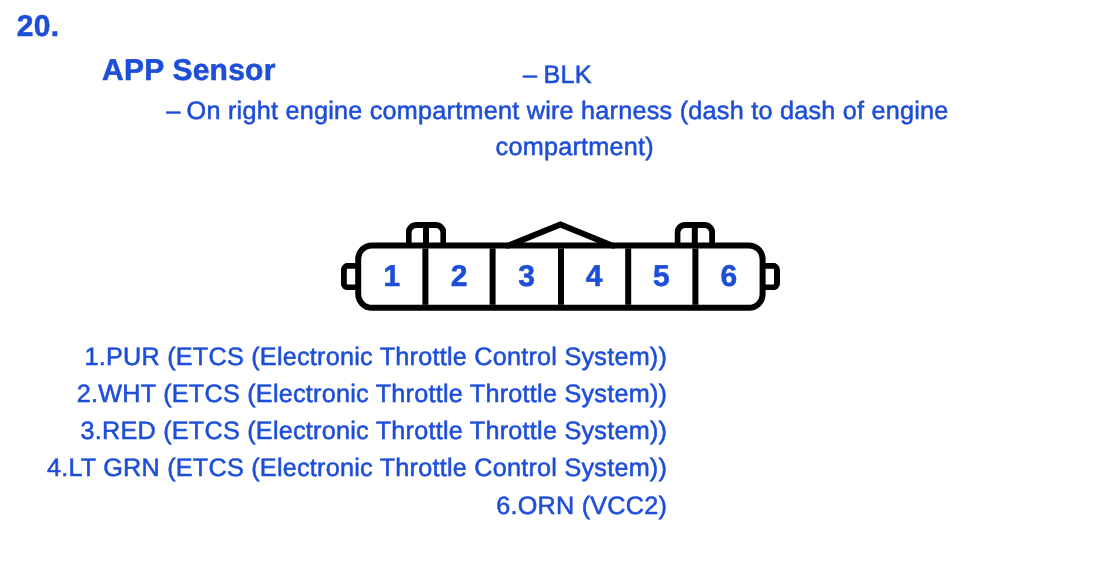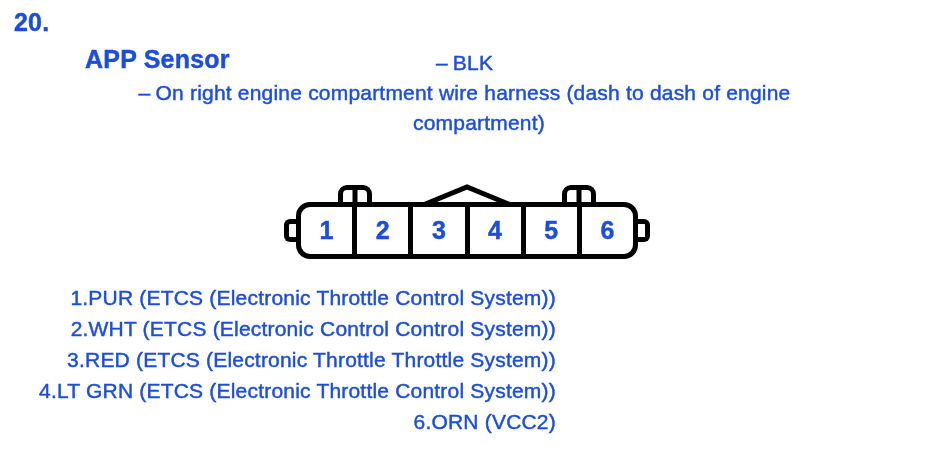--- a/index.html
+++ b/index.html
@@ -163,21 +163,21 @@
     <svg class="tent" width="96" height="24" viewBox="0 0 96 24">
       <polyline points="4,22 48,4 92,22" fill="none" stroke="#000" stroke-width="5" stroke-linecap="round"></polyline>
     </svg>
   </div>
 
   <div class="pinout">
     <div class="pin-row">
       <span class="pin-num">1.</span><span class="pin-desc">PUR (ETCS (Electronic Throttle Control System))</span>
     </div>
     <div class="pin-row">
-      <span class="pin-num">2.</span><span class="pin-desc">WHT (ETCS (Electronic Control Control System))</span>
+      <span class="pin-num">2.</span><span class="pin-desc">WHT (ETCS (Electronic Throttle Throttle System))</span>
     </div>
     <div class="pin-row">
       <span class="pin-num">3.</span><span class="pin-desc">RED (ETCS (Electronic Throttle Throttle System))</span>
     </div>
     <div class="pin-row">
       <span class="pin-num">4.</span><span class="pin-desc">LT GRN (ETCS (Electronic Throttle Control System))</span>
     </div>
     <div class="pin-row">
       <span class="pin-num">6.</span><span class="pin-desc">ORN (VCC2)</span>
     </div>

